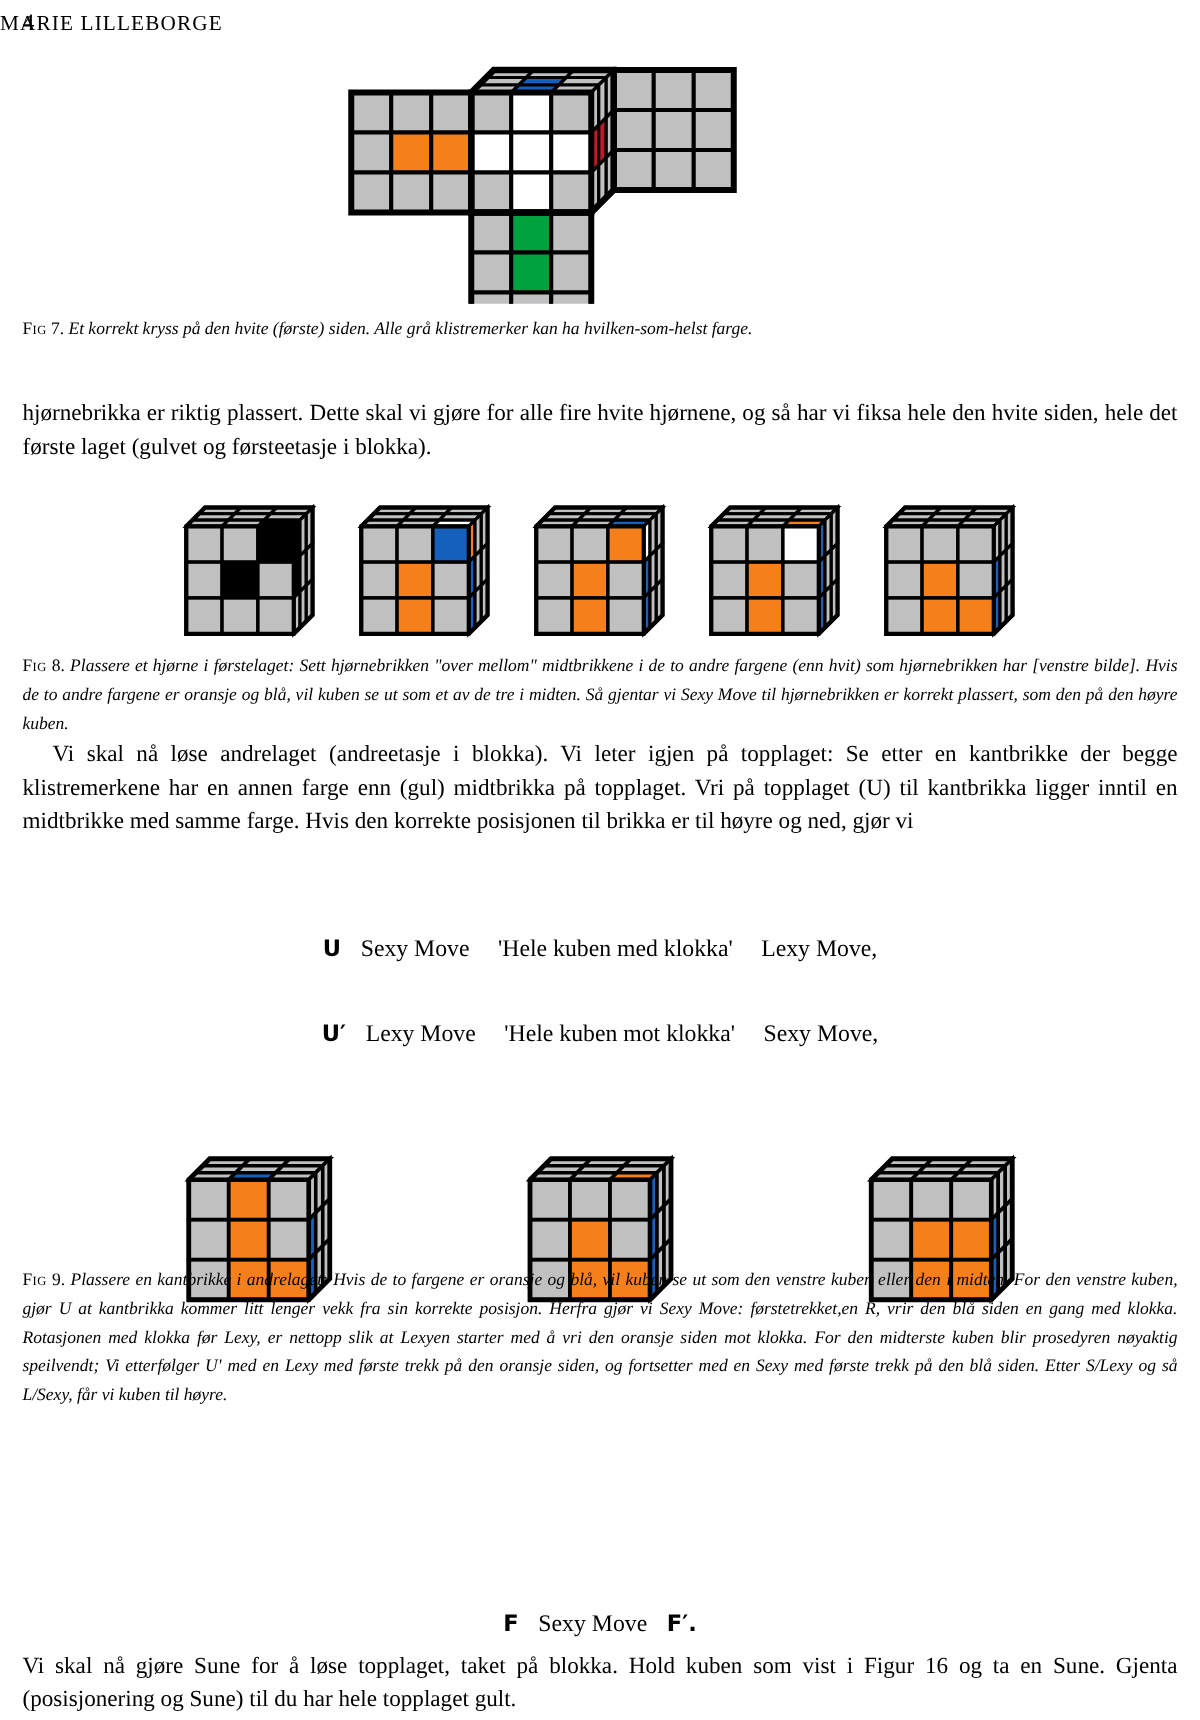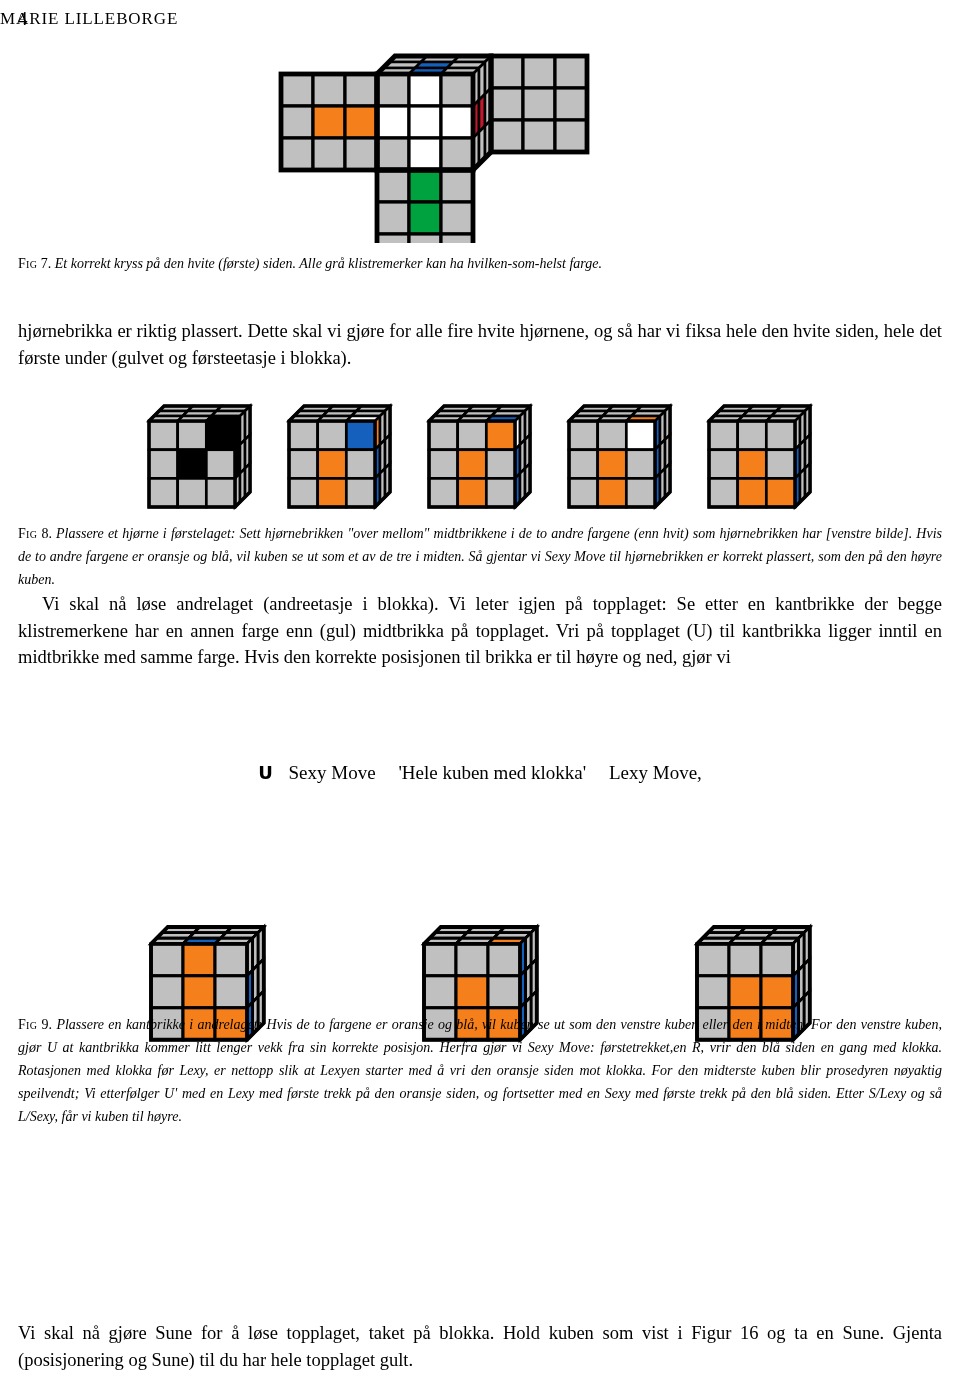--- a/index.html
+++ b/index.html
@@ -70,21 +70,21 @@
     font-variant:small-caps;
     letter-spacing:0.3px;
   }
   .caption .fignum{ font-style:normal; }
 
   
   .formula{
     text-align:center;
     font-size:19px;
     line-height:30px;
-    margin:13px;
+    margin:0;
     font-family:"Liberation Serif", serif;
   }
   .formula .mv{
     font-family:"DejaVu Sans", sans-serif;
     font-weight:bold;
     font-size:18px;
   }
   .formula .gap{ display:inline-block; width:18px; }
   .formula .gap-sm{ display:inline-block; width:11px; }
 
@@ -177,21 +177,21 @@
 
   <div class="body-col" style="top:252px;">
     <p class="caption">
       <span class="figlab">Fig</span>
       <span class="fignum">7.</span>
       <span>Et korrekt kryss på den hvite (første) siden. Alle grå klistremerker kan ha hvilken-som-helst farge.</span>
     </p>
   </div>
 
   <div class="body-col" style="top:318px;">
-    <p class="para">hjørnebrikka er riktig plassert. Dette skal vi gjøre for alle fire hvite hjørnene, og så har vi fiksa hele den hvite siden, hele det første under (gulvet og førsteetasje i blokka).</p>
+    <p class="para">hjørnebrikka er riktig plassert. Dette skal vi gjøre for alle fire hvite hjørnene, og så har vi fiksa hele den hvite siden, hele det første laget (gulvet og førsteetasje i blokka).</p>
   </div>
 
   <div class="figrow" id="fig8-row" style="top:396px;height:116px;gap:30px;">
       <svg class="cube" width="110" height="110" viewBox="0 0 110 110">
         <polygon points="19.05,4.00 47.72,4.00 42.70,9.02 14.03,9.02" fill="#c0c0c0" stroke="#000000" stroke-width="2.5585" stroke-linejoin="miter"></polygon>
         <polygon points="47.72,4.00 76.38,4.00 71.37,9.02 42.70,9.02" fill="#c0c0c0" stroke="#000000" stroke-width="2.5585" stroke-linejoin="miter"></polygon>
         <polygon points="76.38,4.00 105.05,4.00 100.03,9.02 71.37,9.02" fill="#c0c0c0" stroke="#000000" stroke-width="2.5585" stroke-linejoin="miter"></polygon>
         <polygon points="14.03,9.02 42.70,9.02 37.68,14.03 9.02,14.03" fill="#c0c0c0" stroke="#000000" stroke-width="2.5585" stroke-linejoin="miter"></polygon>
         <polygon points="42.70,9.02 71.37,9.02 66.35,14.03 37.68,14.03" fill="#c0c0c0" stroke="#000000" stroke-width="2.5585" stroke-linejoin="miter"></polygon>
         <polygon points="71.37,9.02 100.03,9.02 95.02,14.03 66.35,14.03" fill="#c0c0c0" stroke="#000000" stroke-width="2.5585" stroke-linejoin="miter"></polygon>
@@ -365,20 +365,28 @@
   <div class="body-col" style="top:745px;">
     <p class="formula">
       <span class="mv">U</span><span class="gap-sm"></span>
       <span>Sexy Move</span><span class="gap"></span>
       <span>'Hele kuben med klokka'</span><span class="gap"></span>
       <span>Lexy Move,</span>
     </p>
   </div>
 
 
+  <div class="body-col" style="top:813px;">
+    <p class="formula">
+      <span class="mv">U′</span><span class="gap-sm"></span>
+      <span>Lexy Move</span><span class="gap"></span>
+      <span>'Hele kuben mot klokka'</span><span class="gap"></span>
+      <span>Sexy Move,</span>
+    </p>
+  </div>
 
 
   <div class="figrow" id="fig9-row" style="top:916px;height:128px;gap:152px;">
       <svg class="cube" width="121" height="121" viewBox="0 0 121 121">
         <polygon points="20.80,4.00 52.80,4.00 47.20,9.60 15.20,9.60" fill="#c0c0c0" stroke="#000000" stroke-width="2.8560000000000003" stroke-linejoin="miter"></polygon>
         <polygon points="52.80,4.00 84.80,4.00 79.20,9.60 47.20,9.60" fill="#c0c0c0" stroke="#000000" stroke-width="2.8560000000000003" stroke-linejoin="miter"></polygon>
         <polygon points="84.80,4.00 116.80,4.00 111.20,9.60 79.20,9.60" fill="#c0c0c0" stroke="#000000" stroke-width="2.8560000000000003" stroke-linejoin="miter"></polygon>
         <polygon points="15.20,9.60 47.20,9.60 41.60,15.20 9.60,15.20" fill="#c0c0c0" stroke="#000000" stroke-width="2.8560000000000003" stroke-linejoin="miter"></polygon>
         <polygon points="47.20,9.60 79.20,9.60 73.60,15.20 41.60,15.20" fill="#c0c0c0" stroke="#000000" stroke-width="2.8560000000000003" stroke-linejoin="miter"></polygon>
         <polygon points="79.20,9.60 111.20,9.60 105.60,15.20 73.60,15.20" fill="#c0c0c0" stroke="#000000" stroke-width="2.8560000000000003" stroke-linejoin="miter"></polygon>
@@ -475,18 +483,25 @@
 
   <div class="body-col" style="top:1013px;">
     <p class="caption">
       <span class="figlab">Fig</span>
       <span class="fignum">9.</span>
       <span>Plassere en kantbrikke i andrelaget: Hvis de to fargene er oransje og blå, vil kuben se ut som den venstre kuben eller den i midten. For den venstre kuben, gjør U at kantbrikka kommer litt lenger vekk fra sin korrekte posisjon. Herfra gjør vi Sexy Move: førstetrekket,en R, vrir den blå siden en gang med klokka. Rotasjonen med klokka før Lexy, er nettopp slik at Lexyen starter med å vri den oransje siden mot klokka. For den midterste kuben blir prosedyren nøyaktig speilvendt; Vi etterfølger U' med en Lexy med første trekk på den oransje siden, og fortsetter med en Sexy med første trekk på den blå siden. Etter S/Lexy og så L/Sexy, får vi kuben til høyre.</span>
     </p>
   </div>
 
 
+  <div class="body-col" style="top:1285px;">
+    <p class="formula">
+      <span class="mv">F</span><span class="gap-sm"></span>
+      <span>Sexy Move</span><span class="gap-sm"></span>
+      <span class="mv">F′.</span>
+    </p>
+  </div>
 
   <div class="body-col" style="top:1320px;">
     <p class="para">Vi skal nå gjøre Sune for å løse topplaget, taket på blokka. Hold kuben som vist i Figur 16 og ta en Sune. Gjenta (posisjonering og Sune) til du har hele topplaget gult.</p>
   </div>
 
 </div>
 
 </body></html>

